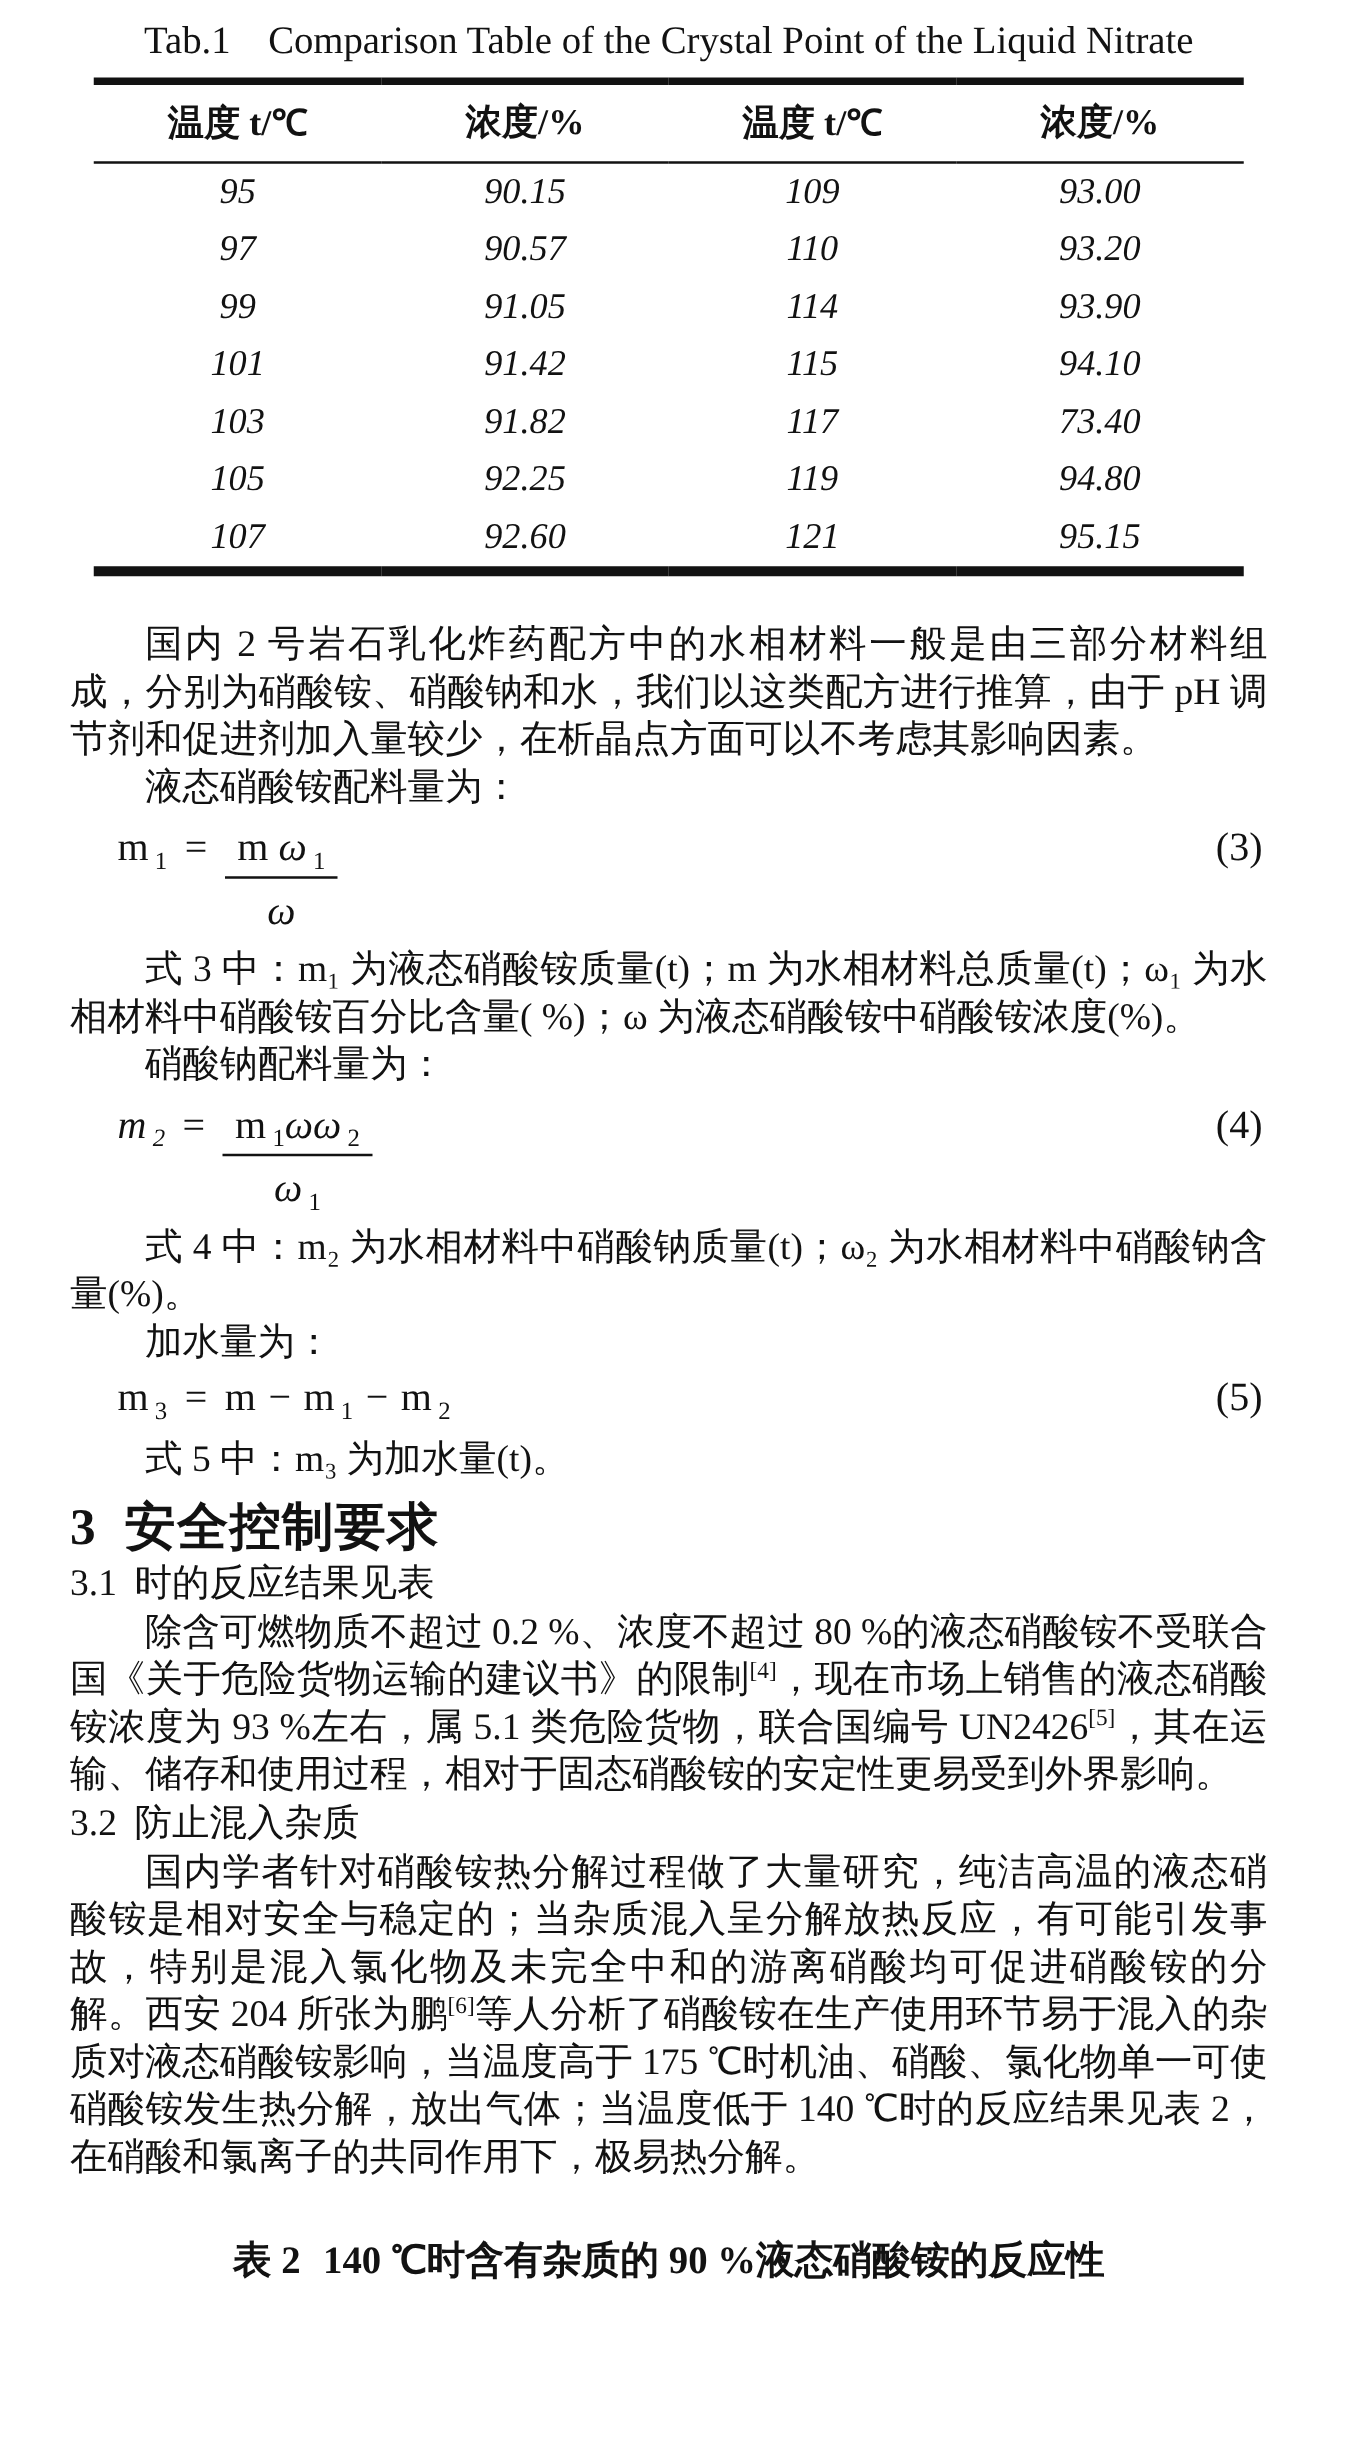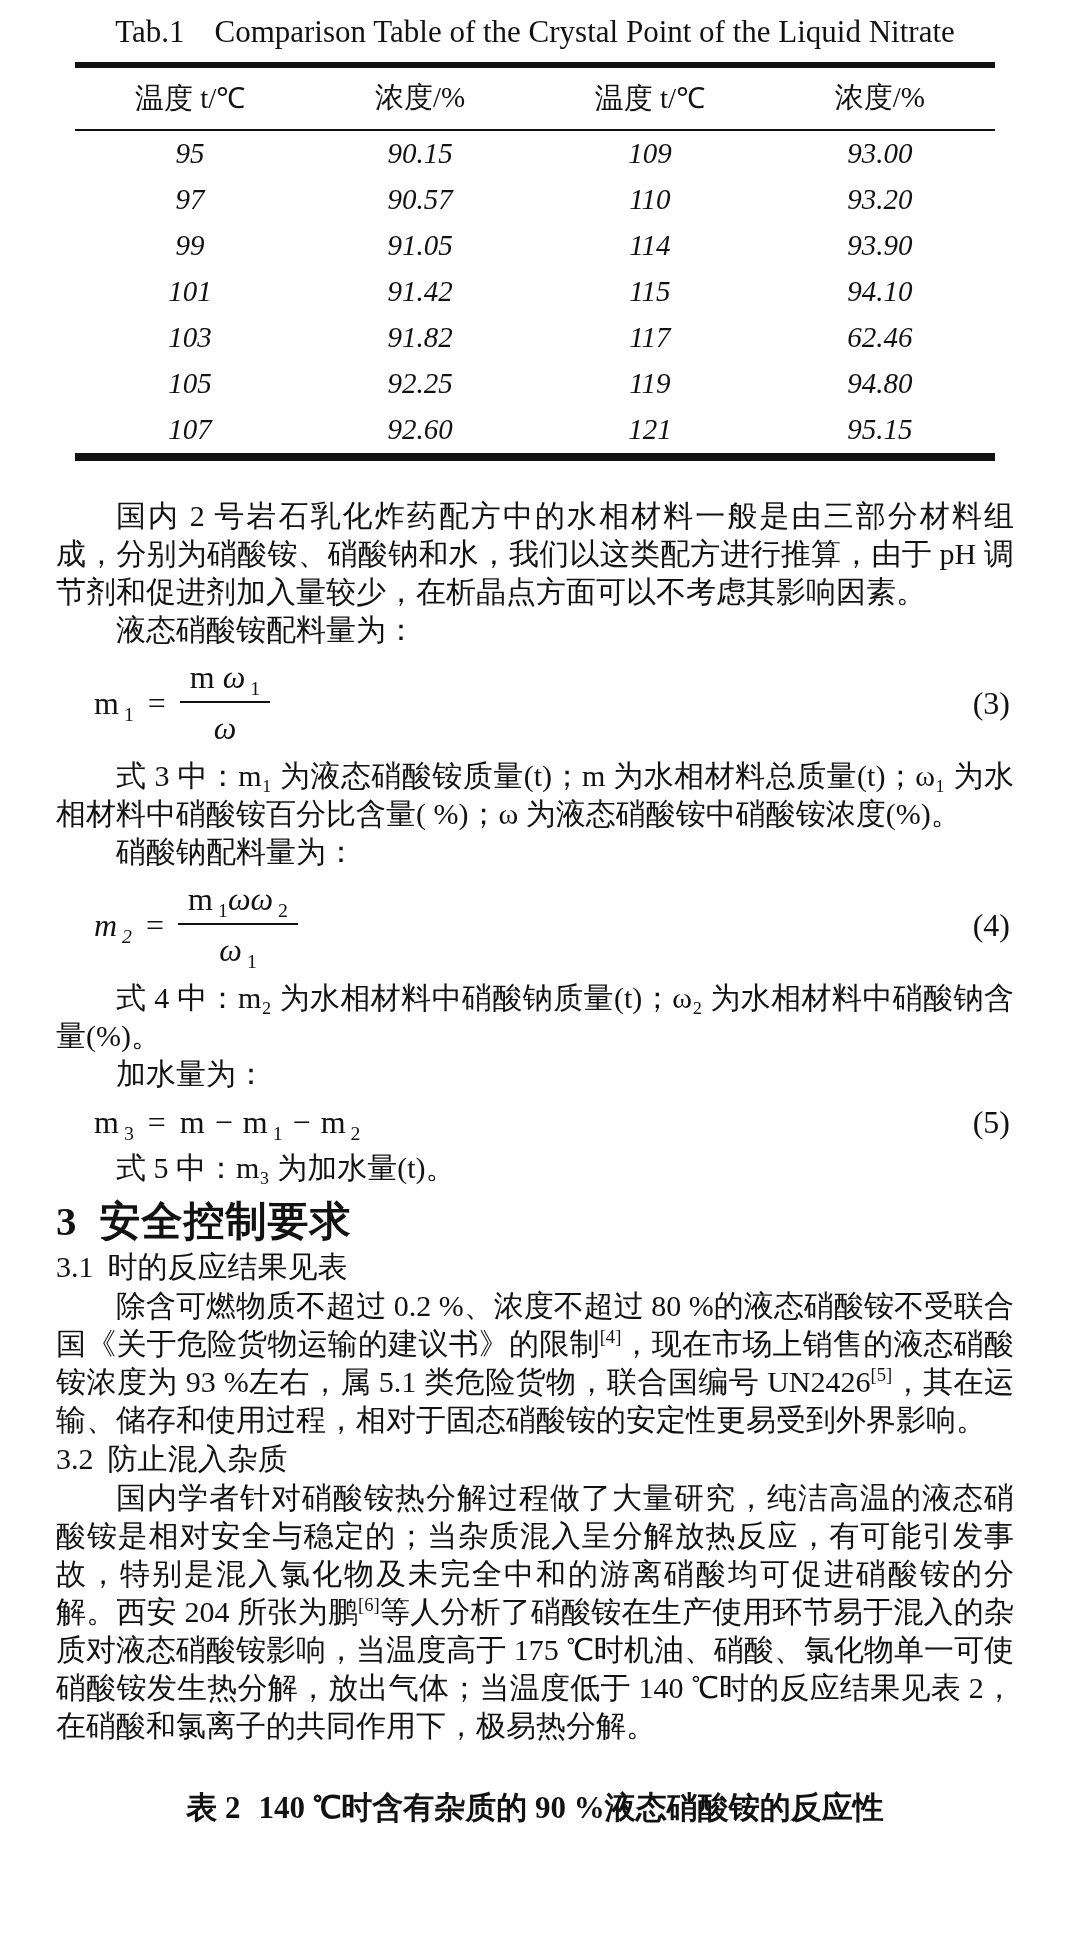--- a/index.html
+++ b/index.html
@@ -34,21 +34,21 @@
   table.data-table {
     width: 96%;
     margin: 12px auto 0 auto;
     border-collapse: collapse;
     border-top: 6px solid #121212;
     border-bottom: 8px solid #121212;
     font-size: 29px;
   }
   table.data-table thead tr { border-bottom: 2px solid #121212; }
   table.data-table th {
-    font-weight: normal;
+    font-weight: bold;
     padding: 9px 0 10px 0;
     text-align: center;
     width: 25%;
   }
   table.data-table td {
     text-align: center;
     padding: 6px 0 7px 0;
     font-style: italic;
   }
 
@@ -59,21 +59,21 @@
     text-align: justify;
     text-indent: 2em;
   }
   .para.first { margin-top: 36px; }
   .lead { margin-top: 0; }
   sup.ref { font-size: 0.62em; vertical-align: super; line-height: 0; }
 
   
   .formula {
     display: flex;
-    align-items: center;
+    align-items: flex-start;
     font-size: 32px;
     margin: 10px 0 10px 38px;
     min-height: 64px;
   }
   .formula .f-tag { margin-left: auto; margin-right: 4px; }
   .formula sub { font-size: 0.62em; line-height: 0; margin-left: 5px; }
   .f-eq { margin: 0 14px; }
   .frac { display: inline-flex; flex-direction: column; align-items: center; }
   .frac .num {
     border-bottom: 2px solid #121212;
@@ -152,21 +152,21 @@
         <tr>
           <td>101</td>
           <td>91.42</td>
           <td>115</td>
           <td>94.10</td>
         </tr>
         <tr>
           <td>103</td>
           <td>91.82</td>
           <td>117</td>
-          <td>62.46</td>
+          <td>73.40</td>
         </tr>
         <tr>
           <td>105</td>
           <td>92.25</td>
           <td>119</td>
           <td>94.80</td>
         </tr>
         <tr>
           <td>107</td>
           <td>92.60</td>

